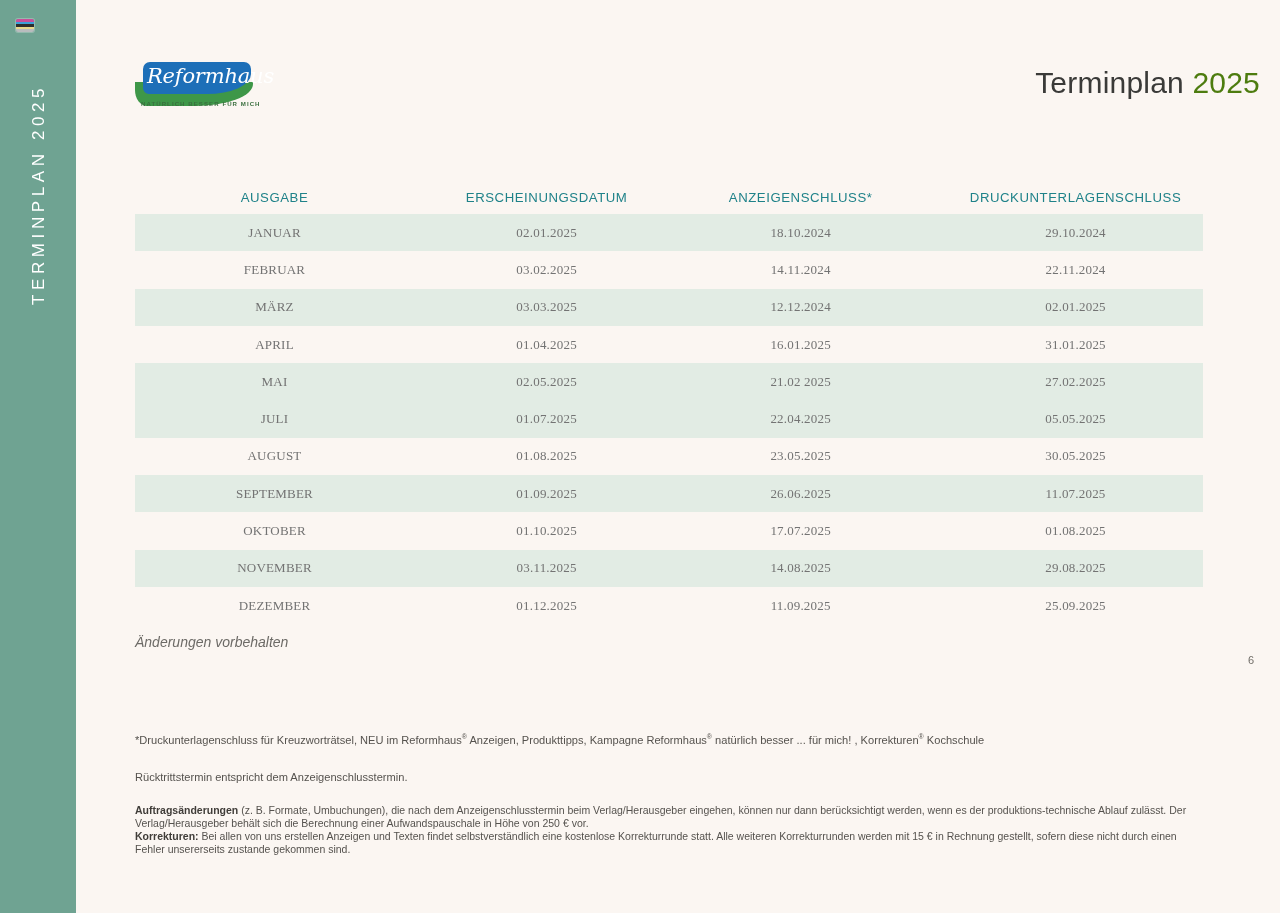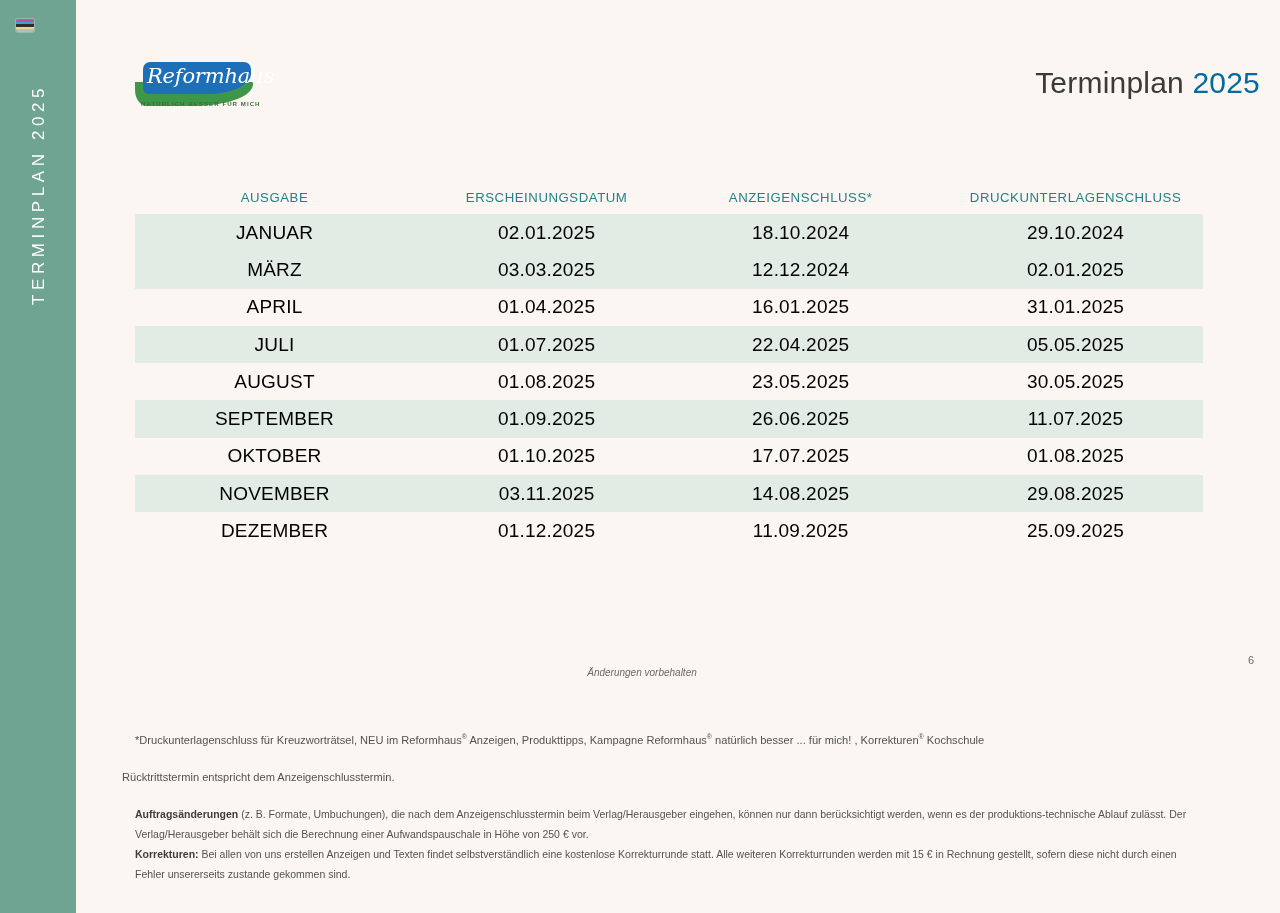--- a/index.html
+++ b/index.html
@@ -114,21 +114,21 @@
   .doc-title {
     position: absolute;
     right: 20px;
     top: 66px;
     font-size: 30px;
     color: #3a3a38;
     font-weight: 400;
     letter-spacing: 0.2px;
     white-space: nowrap;
   }
-  .doc-title .year { color: #0369a1; }
+  .doc-title .year { color: #4d7c0f; }
 
   
   .table {
     position: absolute;
     left: 59px;
     top: 180px;
     width: 1068px;
   }
   .thead, .trow {
     display: flex;
@@ -138,58 +138,59 @@
   .thead { height: 34px; }
   .th {
     color: #1f8289;
     font-size: 13.2px;
     letter-spacing: 0.55px;
     text-align: center;
   }
   .trow { height: 37.3px; }
   .trow.alt { background: #e2ece4; }
   .td {
-    font-size: 19px;
-    color: #000000;
+    font-size: 13px;
+    color: #737373;
     text-align: center;
     letter-spacing: 0.2px;
+    font-family: Liberation Serif, serif;
   }
   .c1 { width: 301px; }
   .c2 { width: 230px; }
   .c3 { width: 262px; }
   .c4 { width: 275px; }
 
   .changes-note {
     position: absolute;
     left: 59px;
-    top: 667px;
+    top: 634px;
     width: 1068px;
-    text-align: center;
+    text-align: left;
     padding-right: 54px;
     box-sizing: border-box;
-    font-size: 10px;
+    font-size: 14px;
     font-style: italic;
     color: #6c6a66;
   }
 
   
   .fn {
     position: absolute;
     color: #55524e;
     font-size: 11.1px;
     line-height: 15px;
   }
   .fn-star { left: 59px; top: 729px; width: 1080px; }
-  .fn-ruck { left: 46px; top: 770px; width: 820px; }
+  .fn-ruck { left: 59px; top: 770px; width: 820px; }
   .fn-block {
     left: 59px;
     top: 804px;
     width: 1073px;
     font-size: 10.5px;
-    line-height: 20px;
+    line-height: 13px;
   }
   .fn-block b { font-weight: 700; color: #403d39; }
   sup { font-size: 7px; vertical-align: super; }
 
   .page-num {
     position: absolute;
     right: 26px;
     bottom: 30px;
     font-size: 11px;
     color: #706d68;
@@ -230,31 +231,43 @@
       <div class="th c3">ANZEIGENSCHLUSS*</div>
       <div class="th c4">DRUCKUNTERLAGENSCHLUSS</div>
     </div>
     <div id="tbody">
         <div class="trow alt">
           <div class="td c1">JANUAR</div>
           <div class="td c2">02.01.2025</div>
           <div class="td c3">18.10.2024</div>
           <div class="td c4">29.10.2024</div>
         </div>
+        <div class="trow">
+          <div class="td c1">FEBRUAR</div>
+          <div class="td c2">03.02.2025</div>
+          <div class="td c3">14.11.2024</div>
+          <div class="td c4">22.11.2024</div>
+        </div>
         <div class="trow alt">
           <div class="td c1">MÄRZ</div>
           <div class="td c2">03.03.2025</div>
           <div class="td c3">12.12.2024</div>
           <div class="td c4">02.01.2025</div>
         </div>
         <div class="trow">
           <div class="td c1">APRIL</div>
           <div class="td c2">01.04.2025</div>
           <div class="td c3">16.01.2025</div>
           <div class="td c4">31.01.2025</div>
+        </div>
+        <div class="trow alt">
+          <div class="td c1">MAI</div>
+          <div class="td c2">02.05.2025</div>
+          <div class="td c3">21.02 2025</div>
+          <div class="td c4">27.02.2025</div>
         </div>
         <div class="trow alt">
           <div class="td c1">JULI</div>
           <div class="td c2">01.07.2025</div>
           <div class="td c3">22.04.2025</div>
           <div class="td c4">05.05.2025</div>
         </div>
         <div class="trow">
           <div class="td c1">AUGUST</div>
           <div class="td c2">01.08.2025</div>

